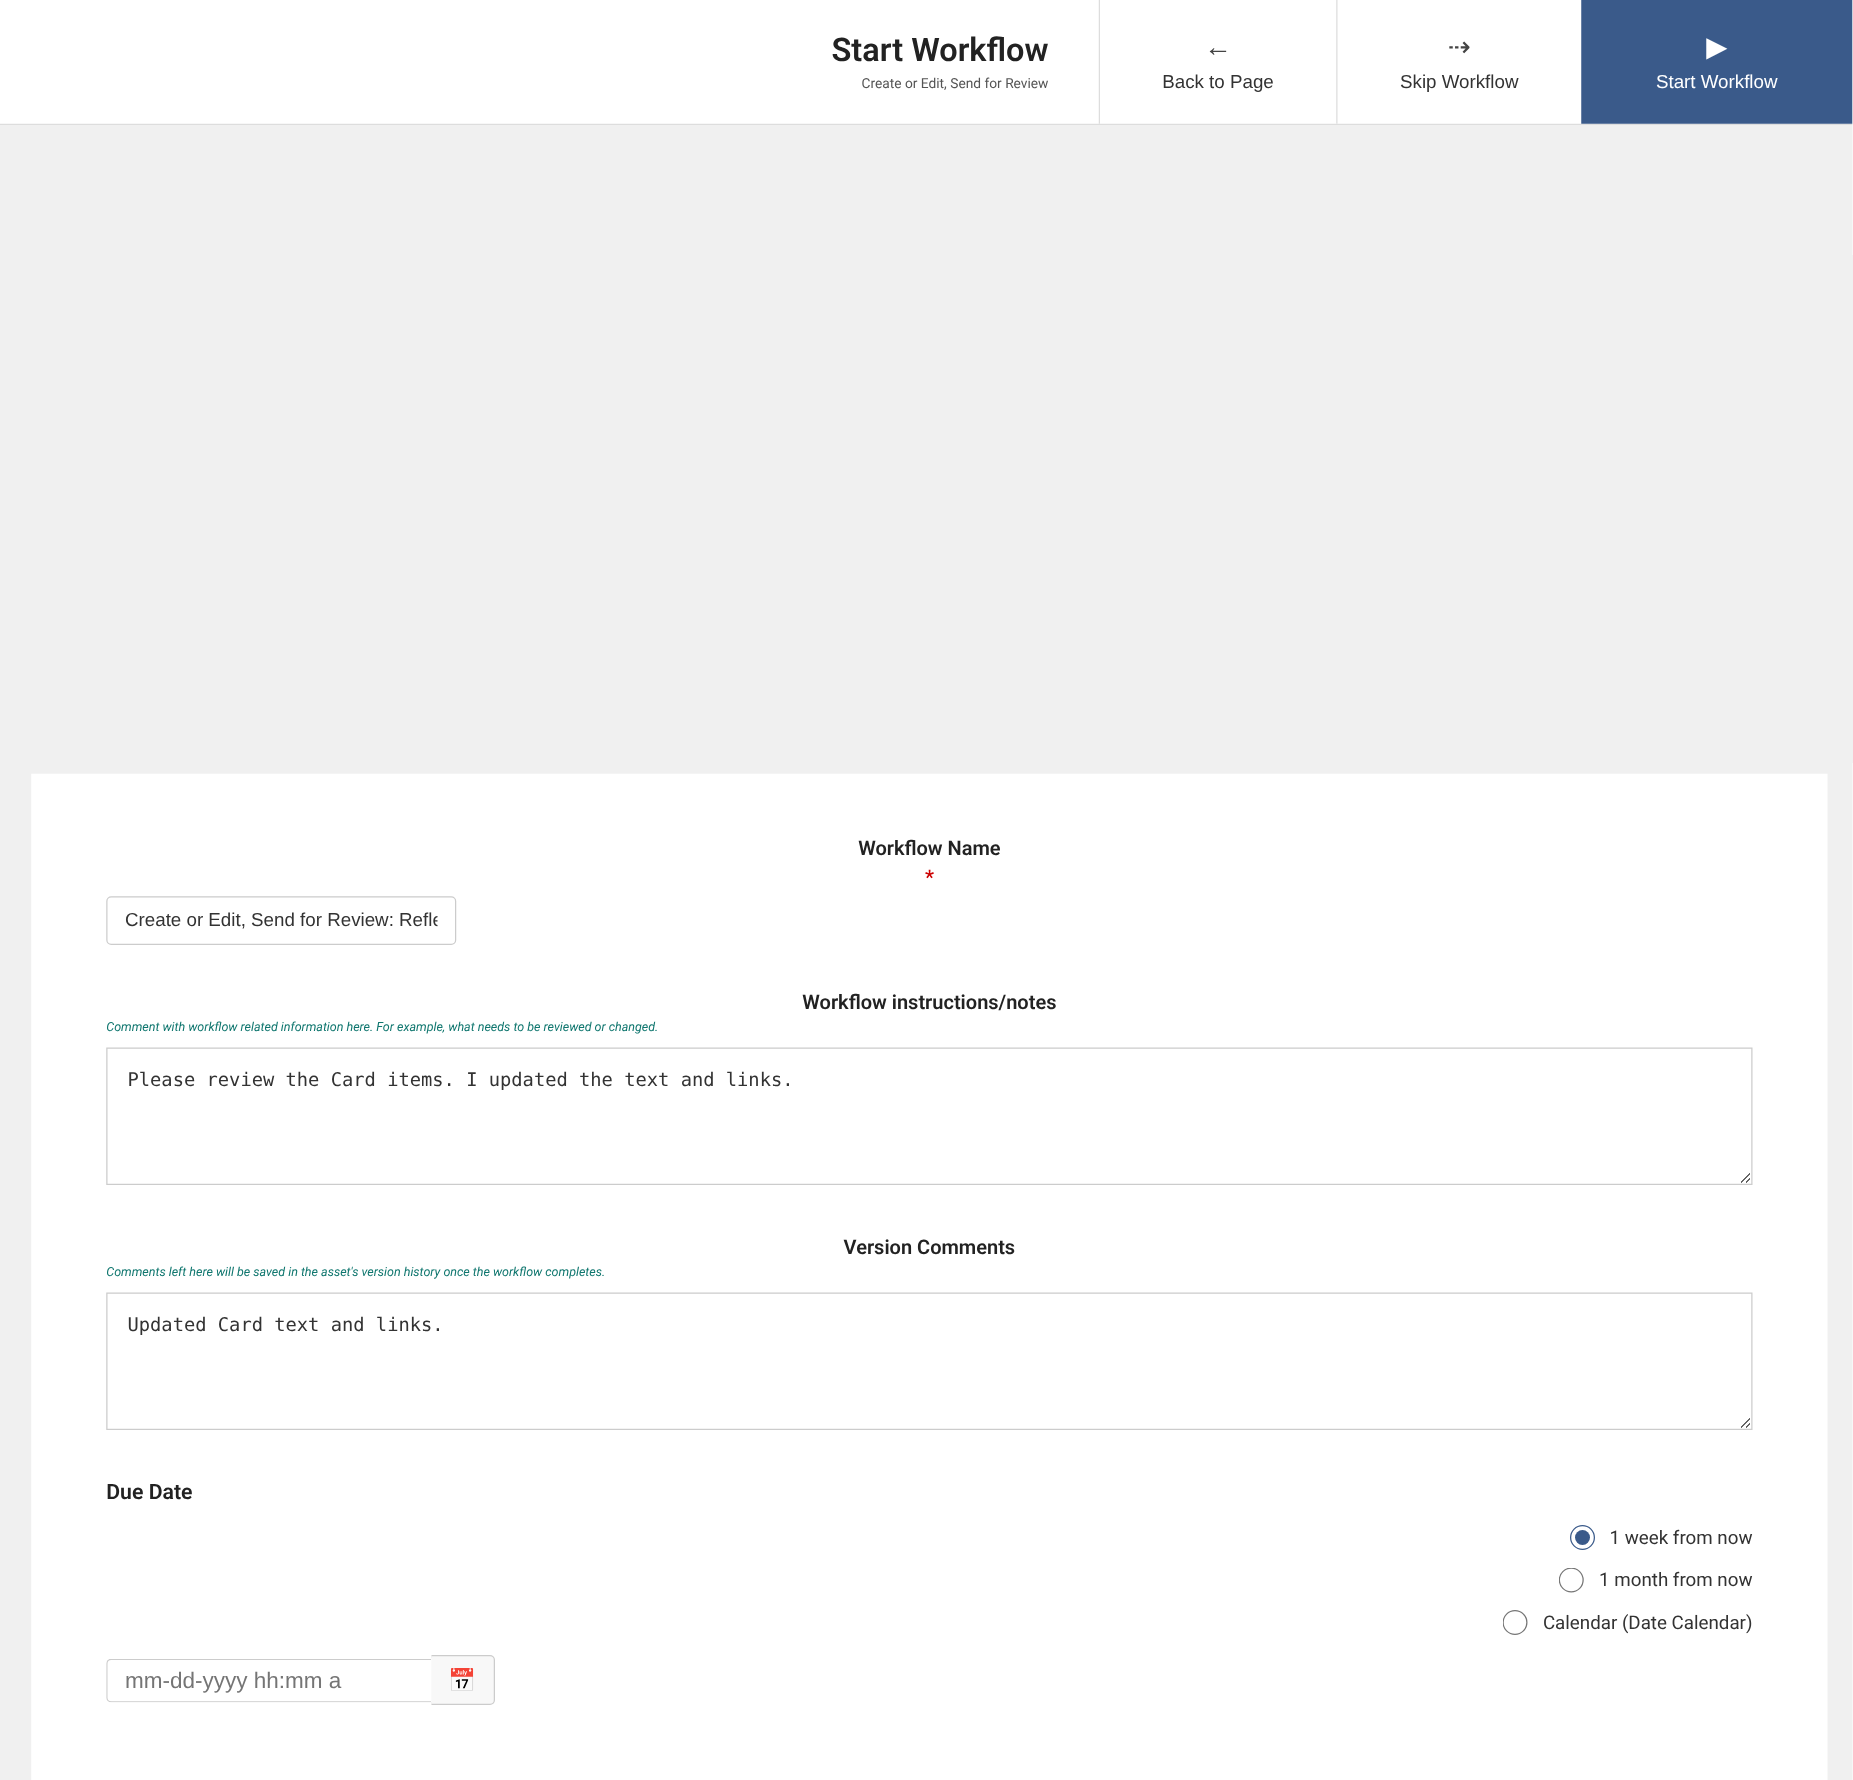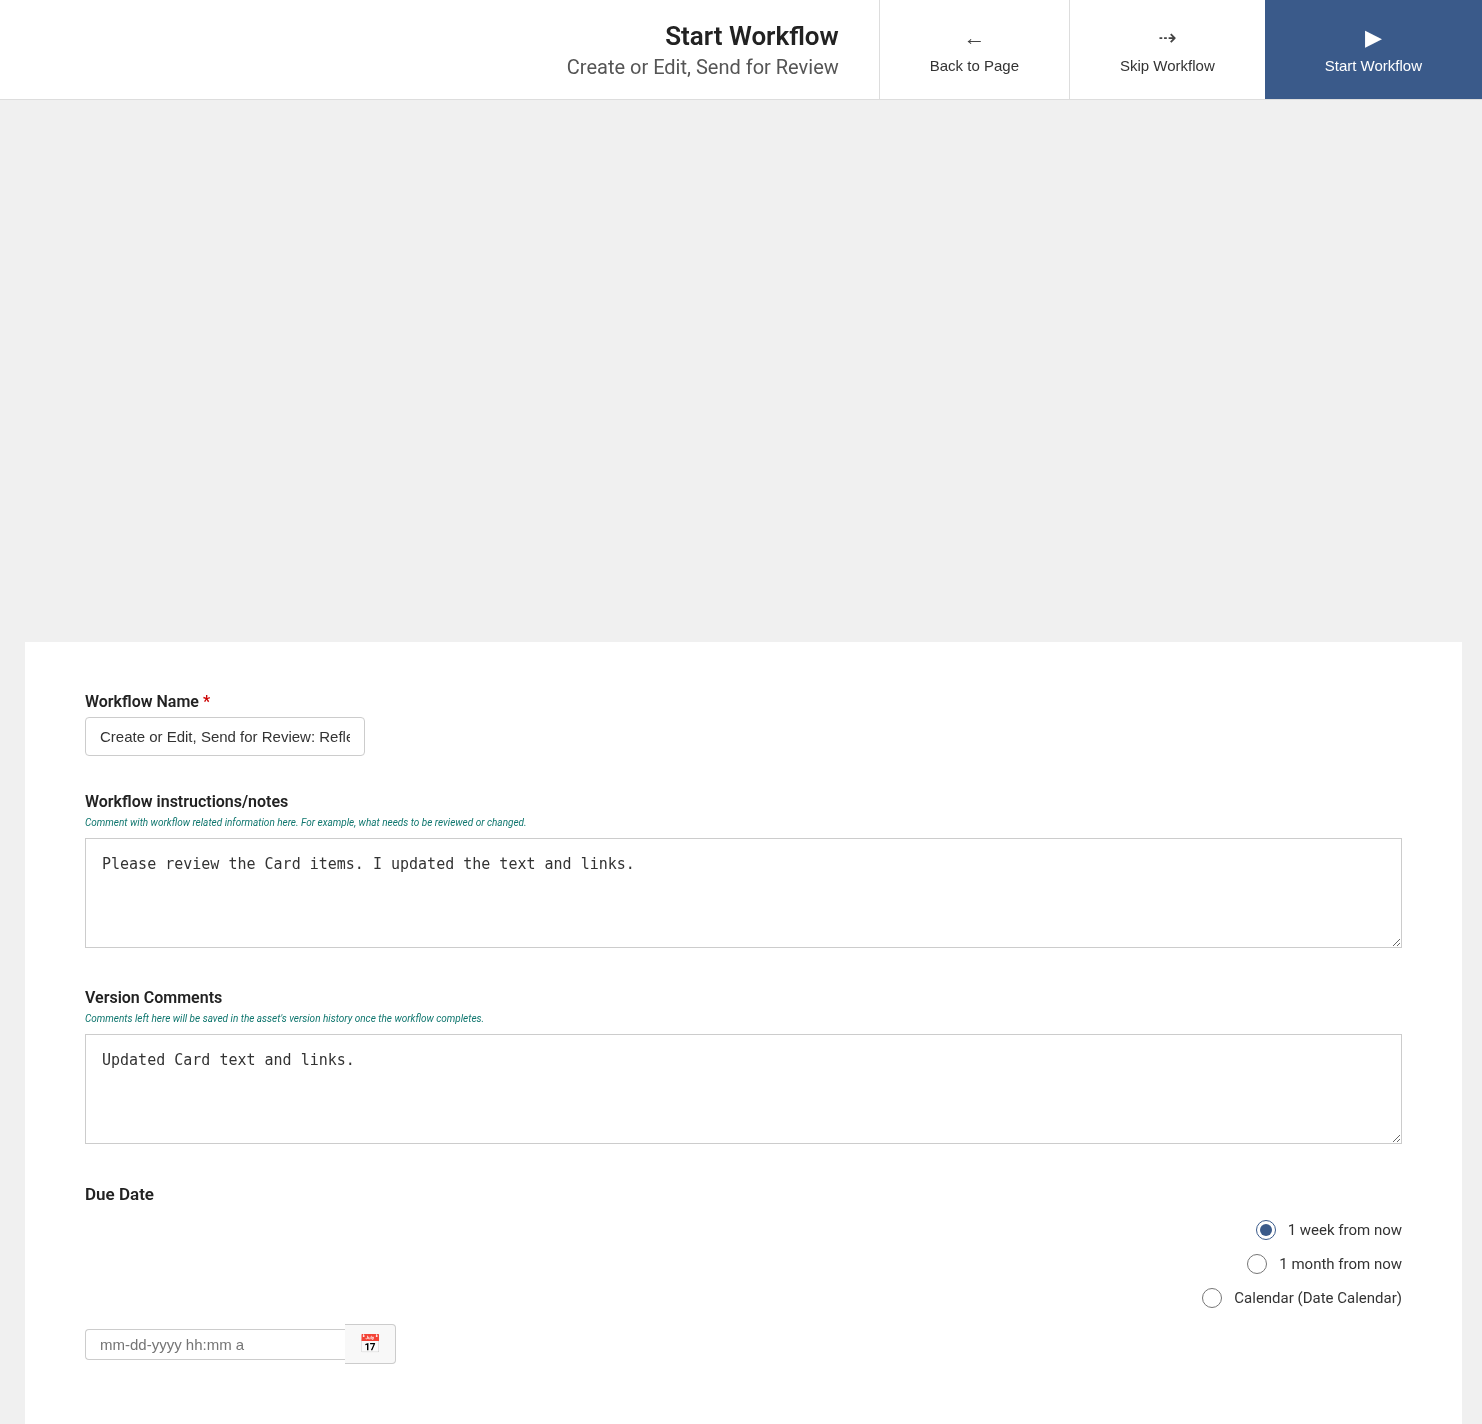--- a/index.html
+++ b/index.html
@@ -32,21 +32,21 @@
       padding: 0 40px;
     }
 
     .header-title {
       font-size: 26px;
       font-weight: 600;
       color: #222;
     }
 
     .header-subtitle {
-      font-size: 20px;
+      font-size: 11px;
       color: #555;
       margin-top: 4px;
     }
 
     .header-actions {
       display: flex;
       align-items: stretch;
     }
 
     .header-btn {
@@ -107,20 +107,21 @@
     }
 
     .form-label {
       font-size: 16px;
       font-weight: 600;
       color: #222;
       margin-bottom: 6px;
       display: flex;
       align-items: center;
       gap: 4px;
+      flex-direction: column;
     }
 
     .required-star {
       color: #cc0000;
       font-size: 16px;
     }
 
     .form-hint {
       font-size: 10px;
       color: #0f766e;
@@ -193,21 +194,21 @@
       margin-top: 16px;
       gap: 0;
     }
 
     .date-input {
       width: 260px;
       padding: 6px 14px;
       border: 1px solid #ccc;
       border-right: none;
       border-radius: 4px 0 0 4px;
-      font-size: 15px;
+      font-size: 18px;
       color: #aaa;
     }
 
     .date-calendar-btn {
       padding: 8px 14px;
       border: 1px solid #ccc;
       border-left: none;
       border-radius: 0 4px 4px 0;
       background: #f8f8f8;
       cursor: pointer;

